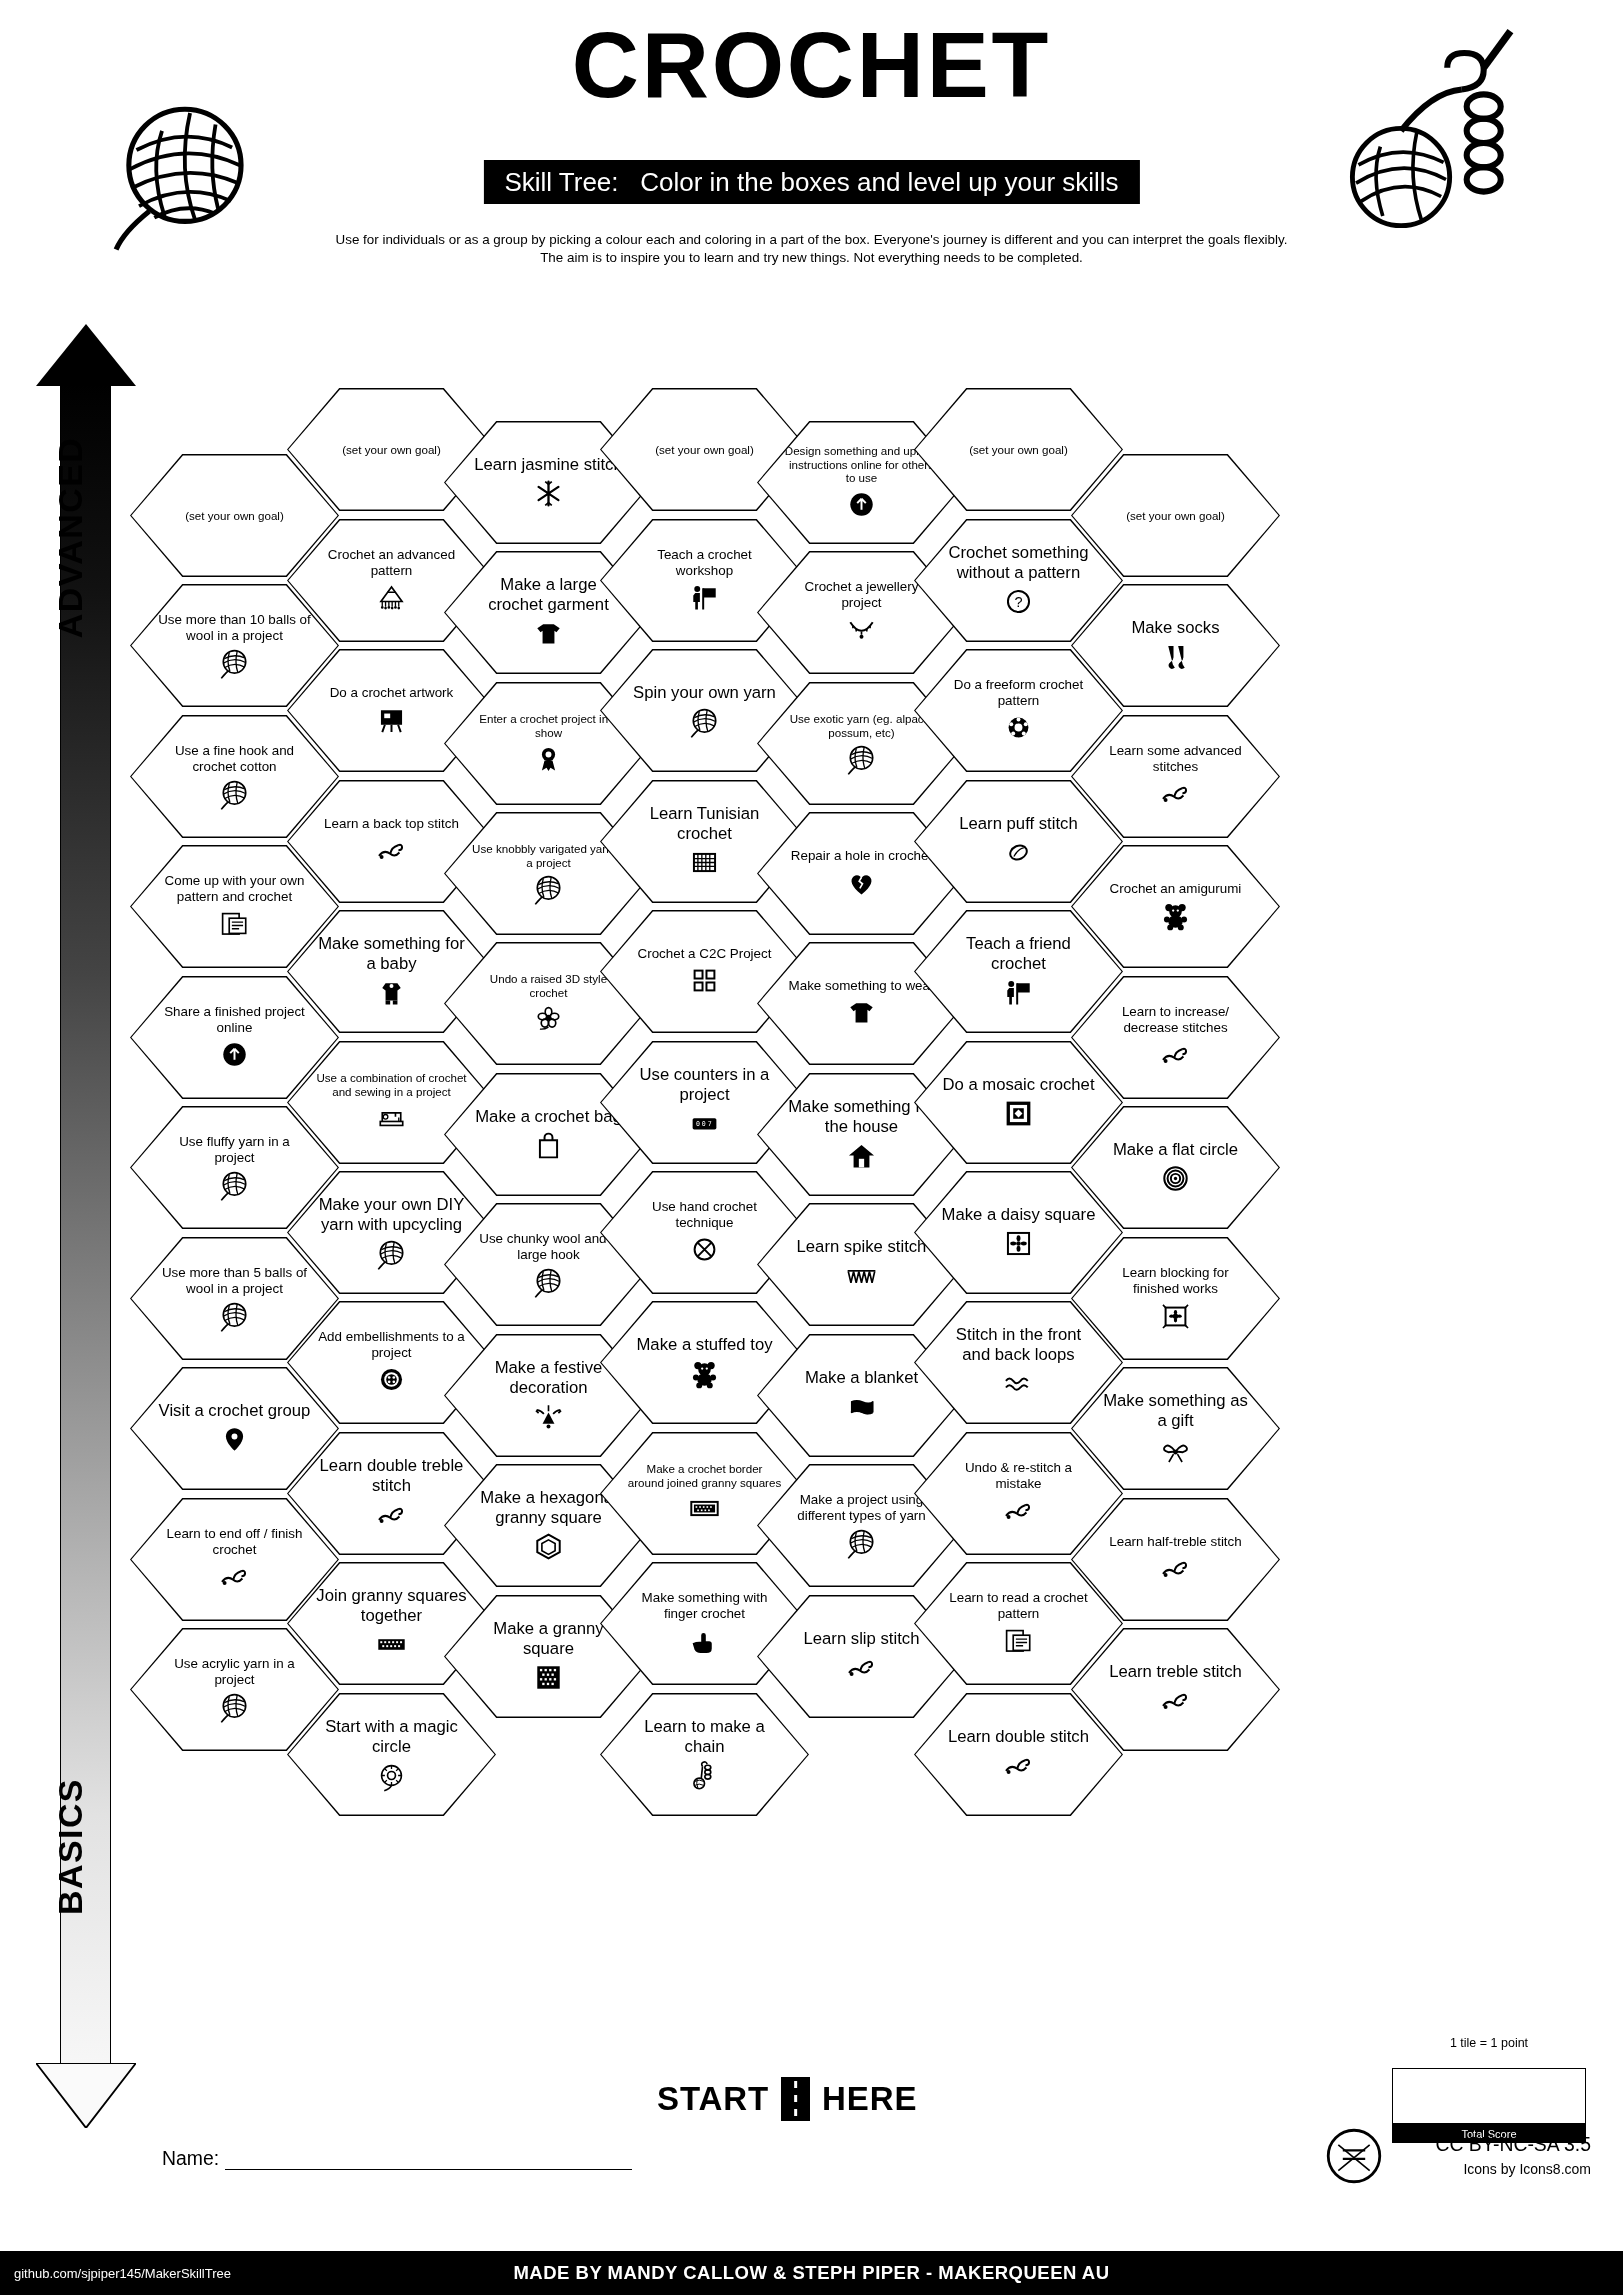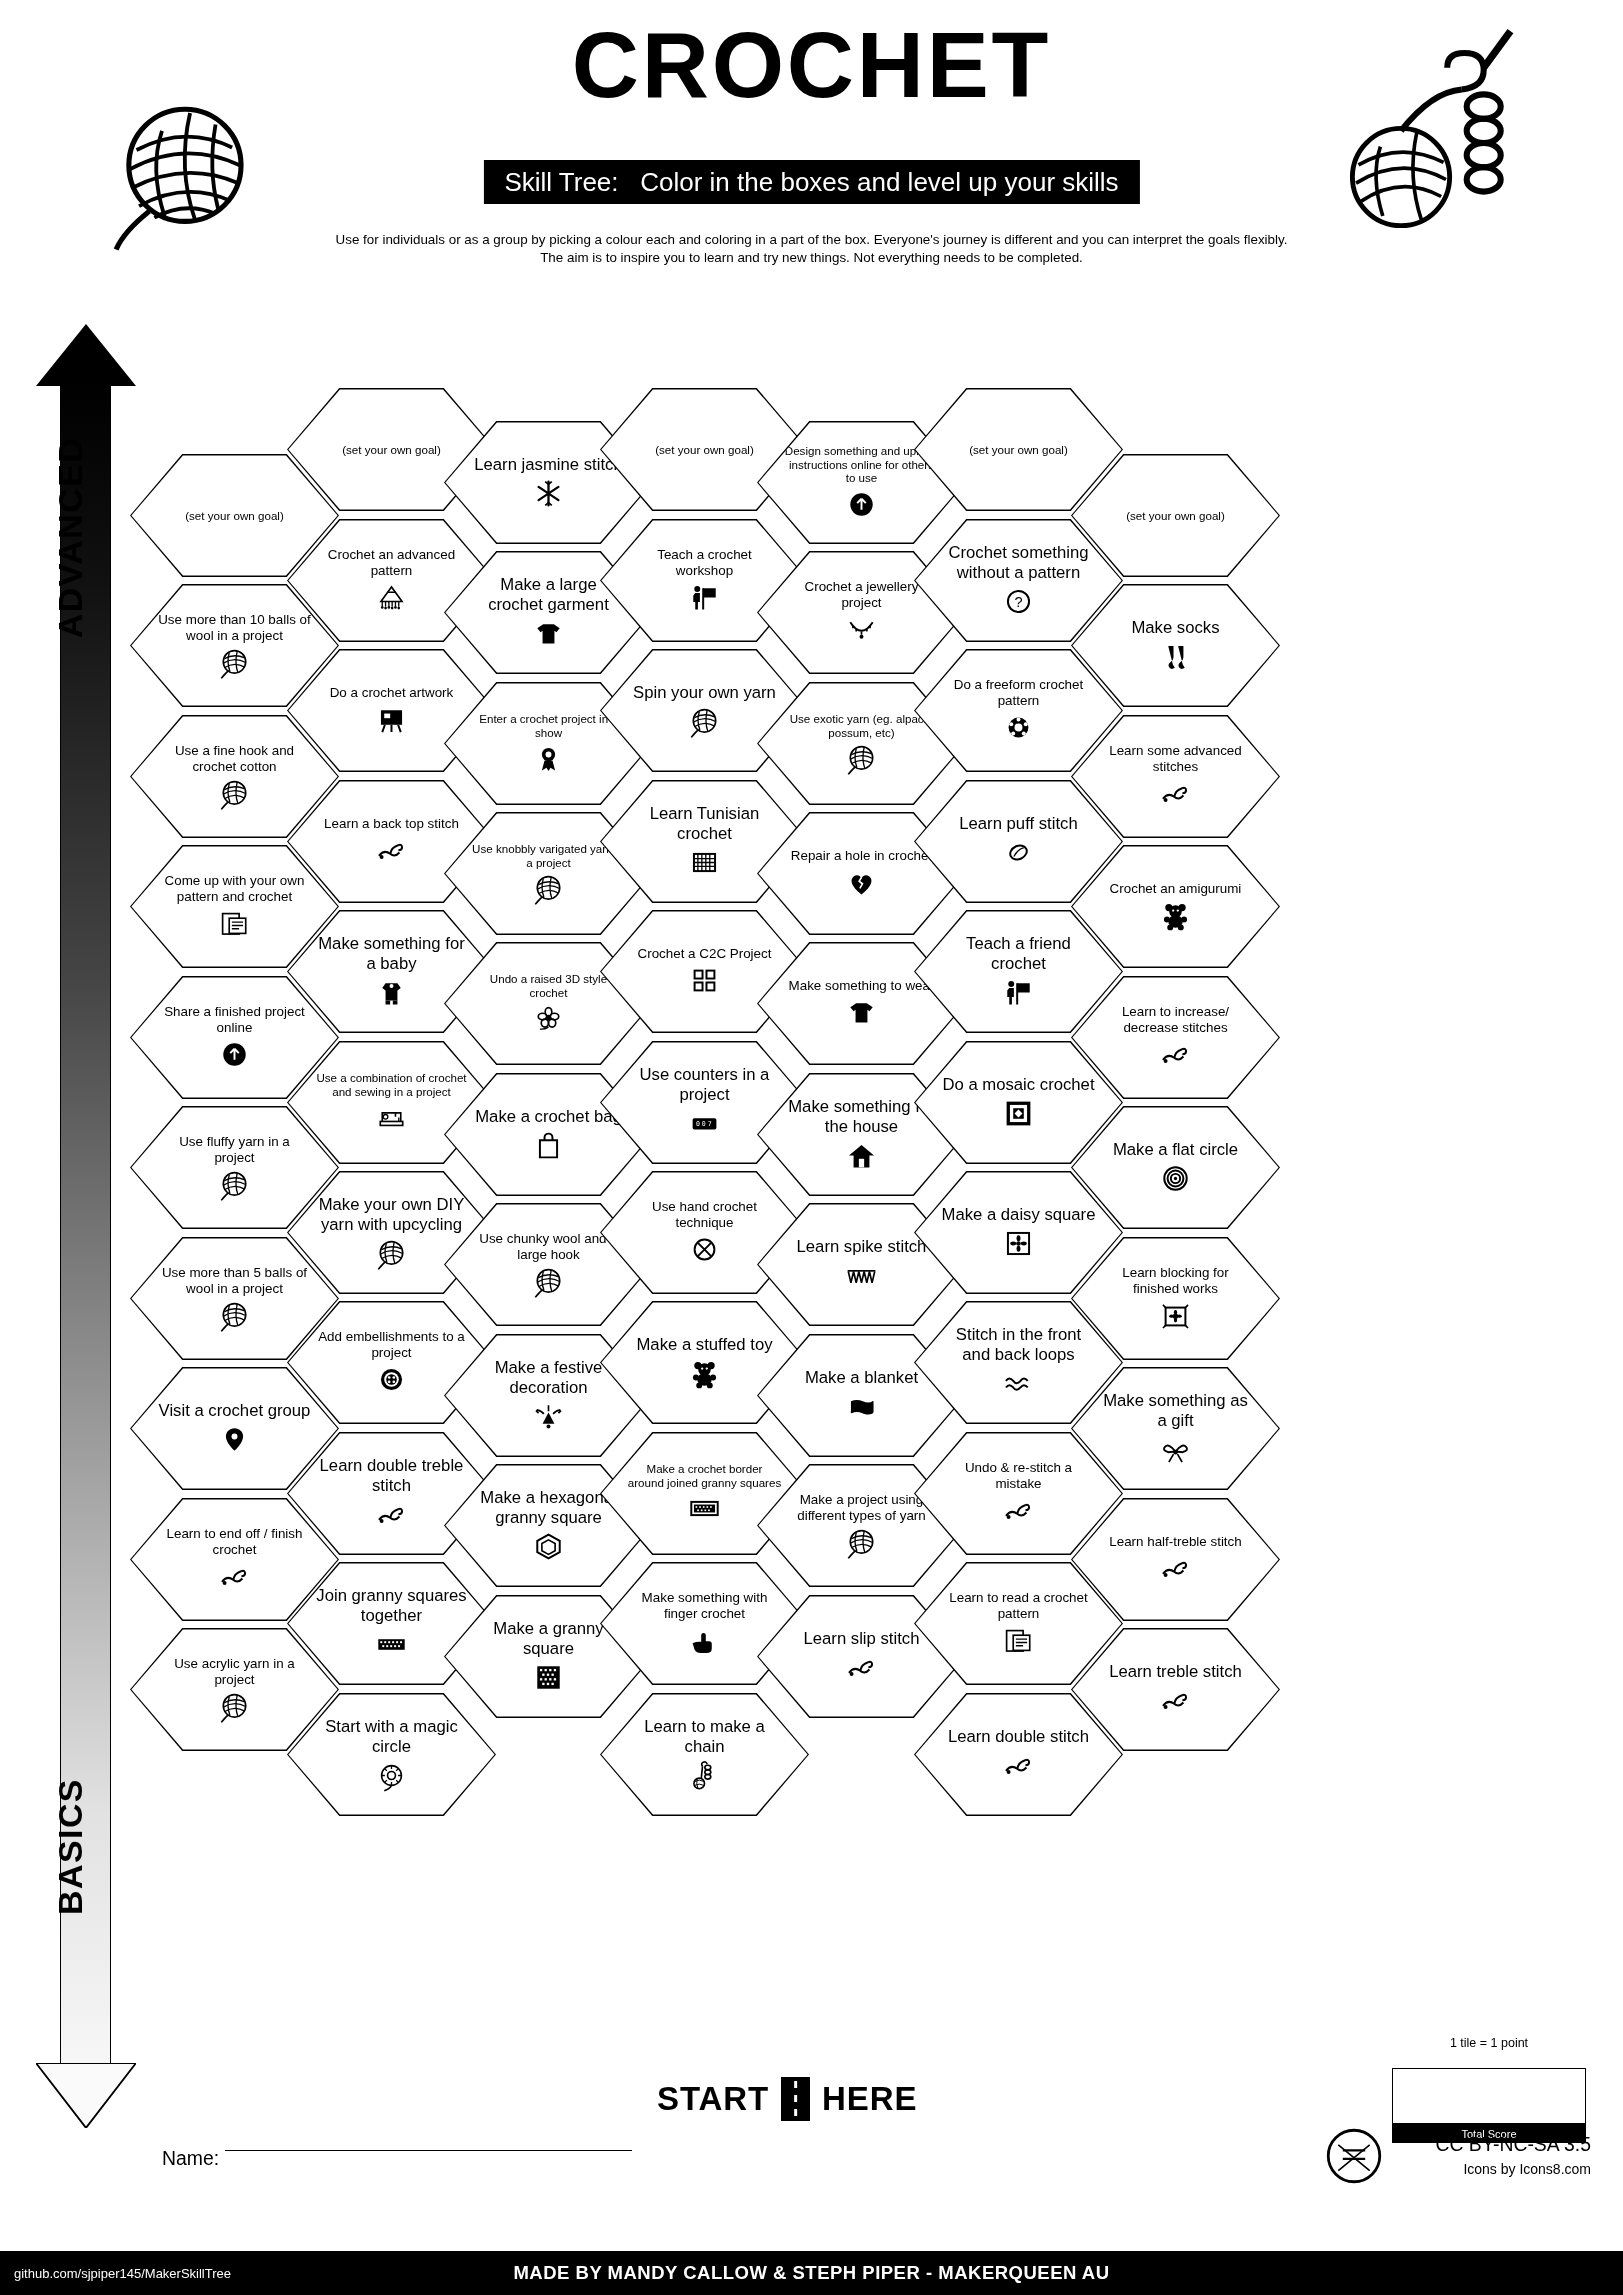--- a/index.html
+++ b/index.html
@@ -211,20 +211,21 @@
     padding: 3.7px 0;
     font-weight: normal;
   }
 
   #name-line {
     position: absolute;
     left: 162px;
     top: 2147px;
     font-size: 19.4px;
     display: flex;
+    align-items: flex-end;
     gap: 5.6px;
   }
   #name-line .rule {
     width: 407px;
     border-bottom: 1.9px solid #000;
     height: 3.7px;
   }
 
   #license {
     position: absolute;

